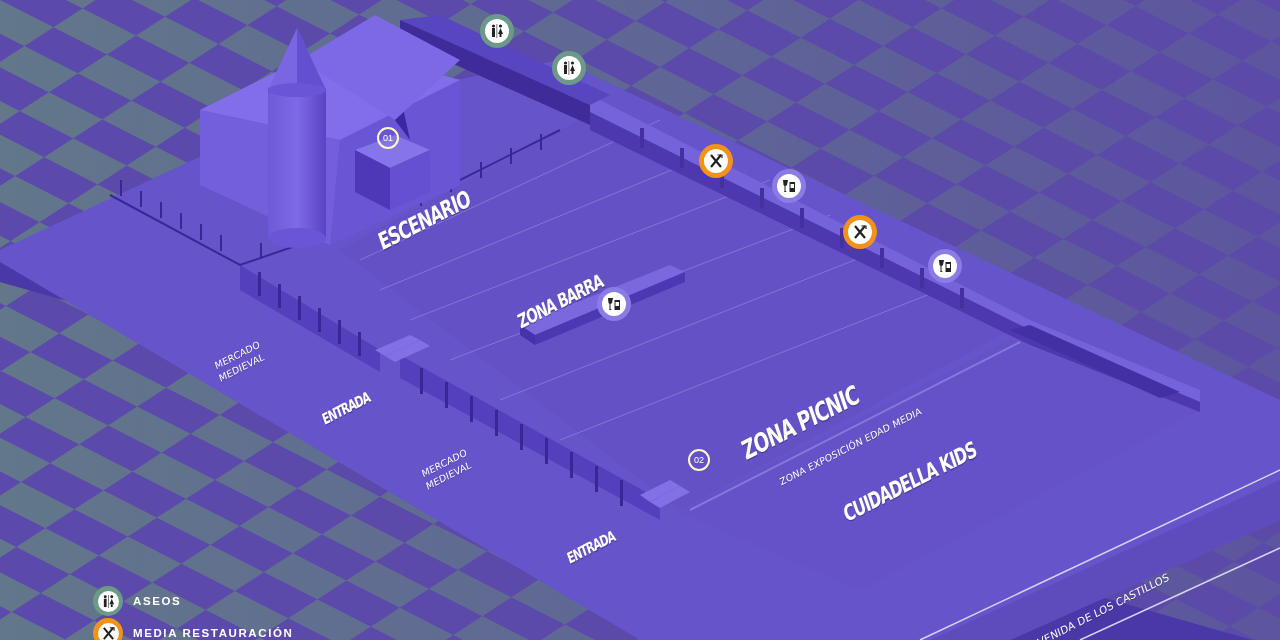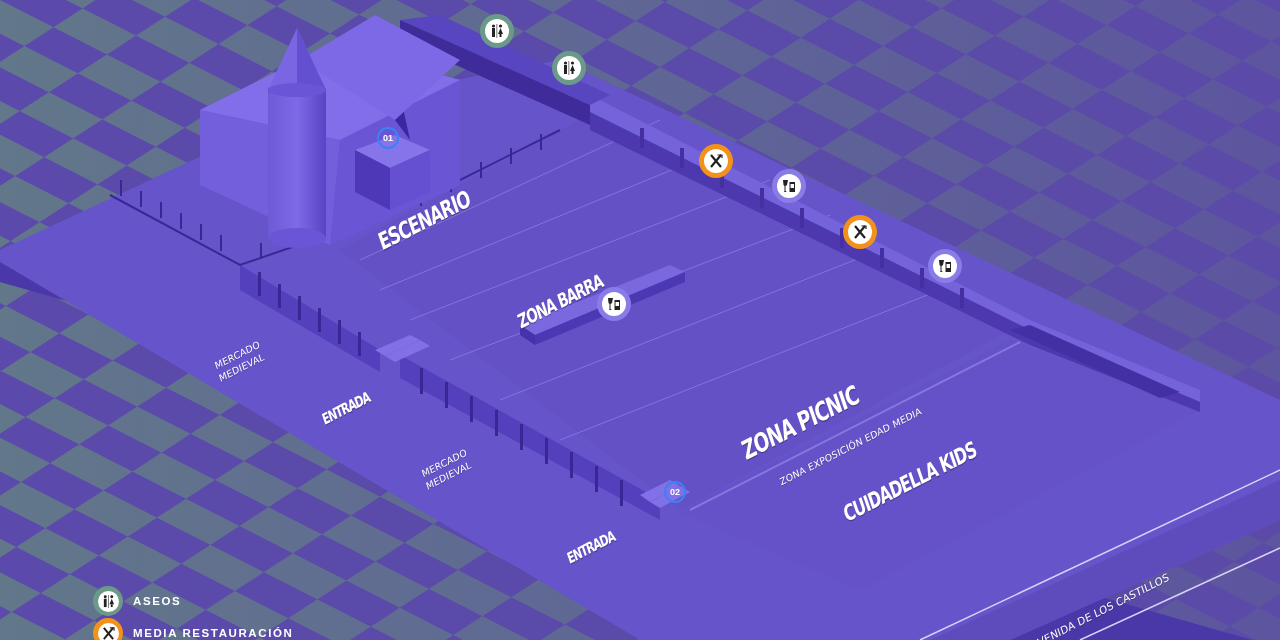--- a/index.html
+++ b/index.html
@@ -1,21 +1,21 @@
 <!DOCTYPE html>
 <html><head>
 <meta charset="utf-8">
 <style>
   html,body{margin:0;padding:0;}
   body{width:1280px;height:640px;overflow:hidden;background:#5a4aa8;font-family:"Liberation Sans",sans-serif;position:relative;}
   #map{position:absolute;left:0;top:0;width:1280px;height:640px;}
   .lbl{position:absolute;color:#fff;font-family:"DejaVu Sans",sans-serif;font-weight:bold;white-space:nowrap;transform-origin:0 0;text-shadow:0 1px 0 rgba(0,0,0,.25);}
   .big{font-family:"DejaVu Sans",sans-serif;font-weight:900;letter-spacing:-1px;transform:rotate(-27deg) skewX(-8deg) scaleY(1.35);}
   .small{font-size:9.5px;font-weight:normal;line-height:13px;text-align:center;transform:rotate(-27deg) skewX(-8deg);letter-spacing:.2px;}
-  .num{position:absolute;width:22px;height:22px;border:2px solid #3b82f6;border-radius:50%;color:#fff;font-size:9px;font-weight:bold;display:flex;align-items:center;justify-content:center;box-sizing:border-box;}
+  .num{position:absolute;width:22px;height:22px;border:2px solid #fef9c3;border-radius:50%;color:#fff;font-size:9px;font-weight:normal;display:flex;align-items:center;justify-content:center;box-sizing:border-box;}
   .pin{position:absolute;width:34px;height:34px;border-radius:50%;display:flex;align-items:center;justify-content:center;box-sizing:border-box;}
   .pin .inner{width:24px;height:24px;border-radius:50%;background:#fff;display:flex;align-items:center;justify-content:center;}
   .pin.aseo{background:#6c9a88;}
   .pin.food{background:#f2921a;}
   .pin.drink{background:#8a7ce6;}
   .legend{position:absolute;left:93px;display:flex;align-items:center;}
   .legend .pin{position:relative;width:30px;height:30px;}
   .legend .pin .inner{width:21px;height:21px;}
   .legend span.t{color:#fff;font-size:11.5px;font-weight:bold;letter-spacing:1.6px;margin-left:10px;font-family:Liberation Sans, sans-serif;}
 </style>
@@ -154,21 +154,21 @@
 
   <g fill="#8170e6">
     <polygon points="375,350 410,335 420,340 385,356"></polygon>
     <polygon points="385,356 420,340 430,346 395,362"></polygon>
     <polygon points="640,495 670,480 680,486 650,502"></polygon>
     <polygon points="650,502 680,486 690,492 660,508"></polygon>
   </g>
 </svg>
 
 <div class="num" style="left:377px;top:127px;">01</div>
-<div class="num" style="left:664px;top:449px;margin-top:32px;">02</div>
+<div class="num" style="left:688px;top:449px;">02</div>
 
 <div class="lbl big" style="left:375px;top:230px;font-size:17px;">ESCENARIO</div>
 <div class="lbl big" style="left:515px;top:312px;font-size:14px;">ZONA BARRA</div>
 <div class="lbl big" style="left:738px;top:437px;font-size:19px;">ZONA PICNIC</div>
 <div class="lbl small" style="left:778px;top:476px;">ZONA EXPOSICIÓN EDAD MEDIA</div>
 <div class="lbl big" style="left:840px;top:503px;font-size:16px;">CUIDADELLA KIDS</div>
 
 <div class="lbl small" style="left:213px;top:360px;">
   <div>MERCADO</div>
   <div>MEDIEVAL</div>

